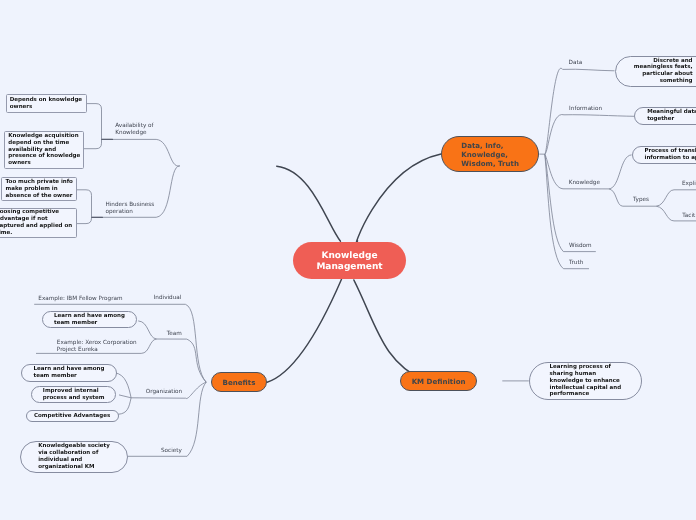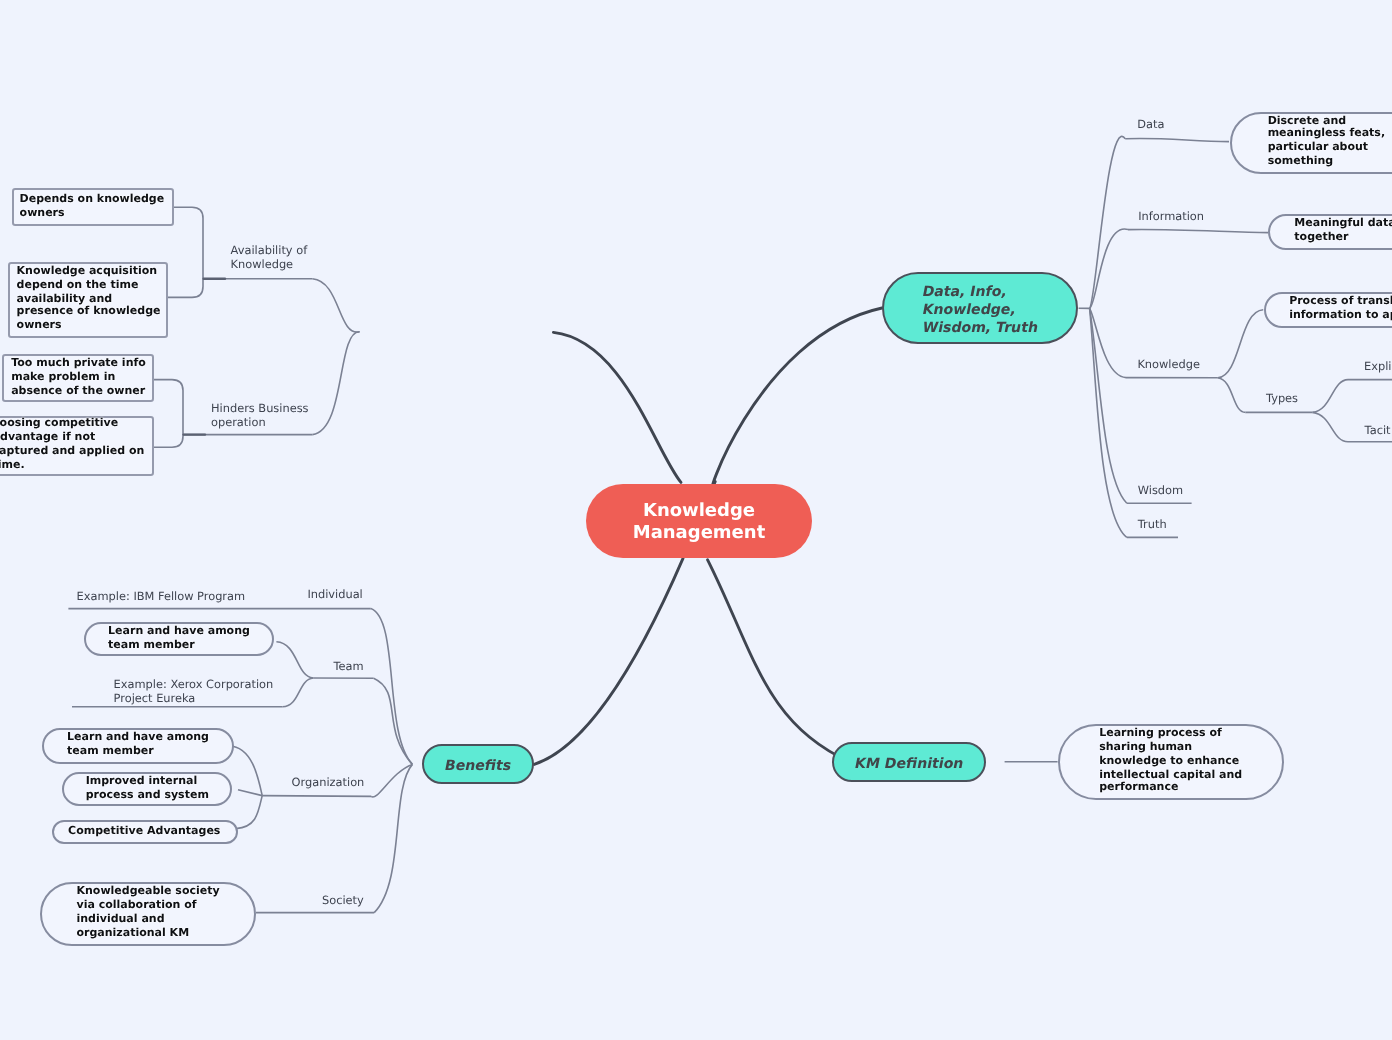--- a/index.html
+++ b/index.html
@@ -10,34 +10,34 @@
         -webkit-font-smoothing:antialiased;transform:translateZ(0);}
   svg#links{position:absolute;left:0;top:0;width:696px;height:520px;}
   .node{position:absolute;box-sizing:border-box;display:flex;align-items:center;
         justify-content:center;}
   .node .tx{display:inline-block;white-space:pre-line;}
 
   #root{left:293px;top:242px;width:113px;height:37px;border-radius:18.5px;
         background:#ef5e55;color:#fff;font-weight:bold;font-size:9.0px;
         line-height:10.7px;text-align:center;padding-top:2px;}
 
-  .topic{border:1.3px solid #4b505a;border-radius:999px;background:#5eead4;
-         color:#414549;font-weight:bold;font-size:7.05px;line-height:9.2px;font-style:italic;}
+  .topic{border:1.3px solid #4b505a;border-radius:999px;background:#f97316;
+         color:#414549;font-weight:bold;font-size:7.05px;line-height:9.2px;}
 
   .leaf{border:0.85px solid #868ca0;border-radius:999px;background:#f2f5fe;justify-content:center;
         color:#0e1014;font-weight:bold;font-size:5.5px;line-height:6.7px;
         text-shadow:0 0 1.1px #fff,0 0 1.1px #fff;}
 
   .leafsq{border:0.85px solid #959aad;border-radius:1.6px;background:#f2f5fe;
         justify-content:flex-start;padding-left:3.3px;
         color:#0e1014;font-weight:bold;font-size:5.5px;line-height:6.7px;
         text-shadow:0 0 1.1px #fff,0 0 1.1px #fff;}
 
   .tl .tx{text-align:left;}
-  .tc .tx{text-align:left;}
+  .tc .tx{text-align:right;}
 
   .lbl{position:absolute;color:#3e434f;font-weight:normal;font-size:5.7px;
        line-height:7.1px;white-space:pre-line;}
 </style>
 </head>
 <body>
 
 <div id="stage">
   <svg id="links" viewBox="0 0 696 520" xmlns="http://www.w3.org/2000/svg">
     <g id="main-links" fill="none" stroke="#3f4550" stroke-width="1.45" stroke-linecap="round">
@@ -107,21 +107,21 @@
   <div class="node topic tl" id="t-dikwt" style="left:441px;top:135.7px;width:98.3px;height:36.8px;">
     <span class="tx" style="padding-top:1.4px">Data, Info,
 Knowledge,
 Wisdom, Truth</span>
   </div>
 
   <div class="node topic tc" id="t-benefits" style="left:210.7px;top:372px;width:56.6px;height:19.8px;">
     <span class="tx" style="padding-top:1.3px">Benefits</span>
   </div>
 
-  <div class="node topic tc" id="t-kmdef" style="left:416px;top:370.7px;width:77.2px;height:20.1px;">
+  <div class="node topic tc" id="t-kmdef" style="left:400px;top:370.7px;width:77.2px;height:20.1px;">
     <span class="tx" style="padding-top:1px">KM Definition</span>
   </div>
 
   <div class="node leafsq tl" style="left:5.5px;top:94.4px;width:81.1px;height:18.6px;">
     <span class="tx">Depends on knowledge
 owners</span>
   </div>
   <div class="node leafsq tl" style="left:4px;top:130.9px;width:79.6px;height:38.2px;">
     <span class="tx">Knowledge acquisition
 depend on the time

